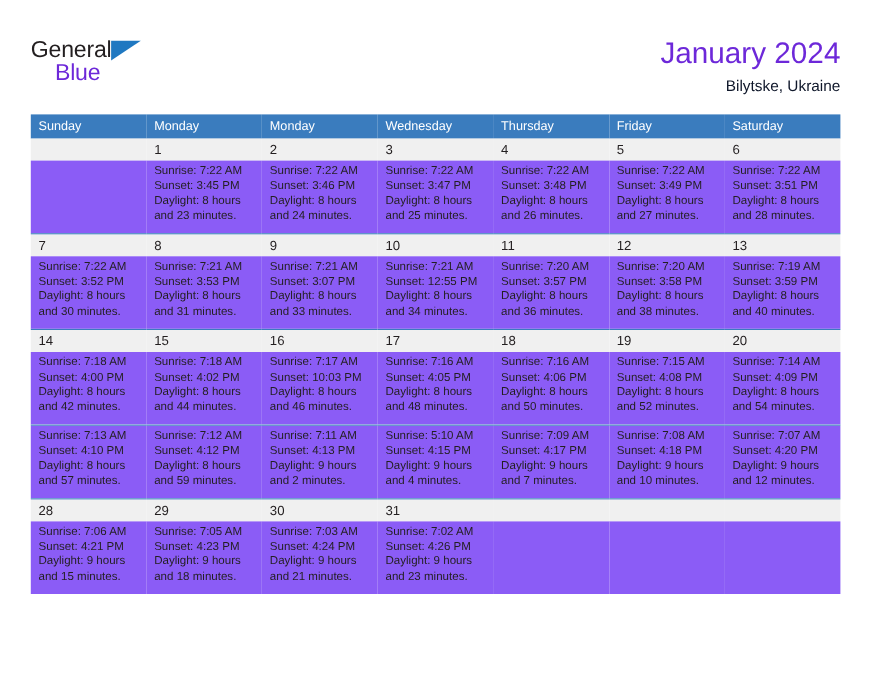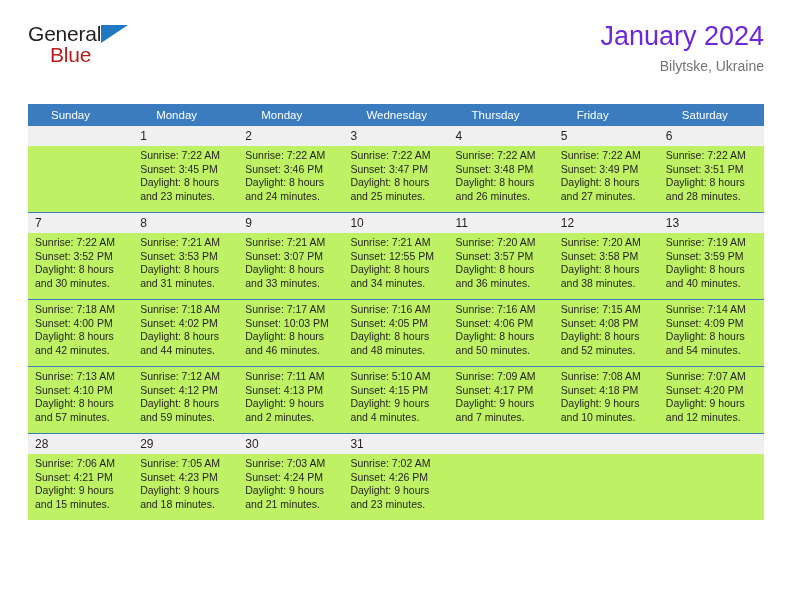--- a/index.html
+++ b/index.html
@@ -12,21 +12,21 @@
   .page {
     position: relative;
     width: 792px; height: 612px;
     background: #ffffff;
     overflow: hidden;
   }
 
   
   .topbar {
     position: absolute;
-    left: 28px; top: 20px; right: 28px;
+    left: 28px; top: 32px; right: 28px;
     height: 62px;
     display: flex;
     align-items: flex-start;
     justify-content: space-between;
   }
 
   .logo {
     position: relative;
     width: 110px;
     height: 54px;
@@ -34,21 +34,21 @@
   }
   .logo-general {
     font-size: 21px;
     color: #231f20;
     letter-spacing: -0.2px;
     line-height: 24px;
     font-family: "Liberation Sans", sans-serif;
   }
   .logo-blue {
     font-size: 21px;
-    color: #b91c1c;
+    color: #6d28d9;
     letter-spacing: -0.2px;
     line-height: 22px;
     margin-left: 22px;
     display: block;
     margin-top: -2px;
   }
   .logo-tri {
     position: absolute;
     left: 73px;
     top: 5px;
@@ -63,41 +63,41 @@
   }
   .cal-title {
     font-size: 27px;
     color: #6d28d9;
     line-height: 32px;
     font-weight: normal;
     margin: 0;
   }
   .cal-sub {
     font-size: 14px;
-    color: #737373;
+    color: #0f172a;
     line-height: 20px;
     margin: 4px 0 0 0;
   }
 
   
   .calendar {
     position: absolute;
     left: 28px;
     top: 104px;
     width: 736px;
     border-collapse: collapse;
     table-layout: fixed;
   }
   .calendar th {
     background: #3a7cbe;
     color: #ffffff;
     font-size: 11.5px;
     font-weight: normal;
     text-align: left;
-    padding: 5px 0 5px 23px;
+    padding: 5px 0 5px 7px;
     height: 22px;
     border: none;
     margin-top: 12px;
   }
   .wk-sep td {
     padding: 0;
     height: 1px;
     background: #ffffff;
     border-top: 1px solid #3a7cbe;
     font-size: 0;
@@ -106,21 +106,21 @@
   .daynum td {
     background: #f0f0f0;
     font-size: 12px;
     color: #231f20;
     padding: 3px 0 3px 7px;
     height: 18px;
     vertical-align: top;
   }
   .daynum td.empty { background: #f0f0f0; }
   .info td {
-    background: #bef264;
+    background: #8b5cf6;
     font-size: 10.5px;
     color: #231f20;
     padding: 3px 6px 8px 7px;
     vertical-align: top;
     line-height: 13.6px;
     height: 66px;
   }
   .info td .line { display: block; white-space: nowrap; }
 </style>
 </head>
@@ -256,20 +256,29 @@
           <td>
             <span class="line">Sunrise: 7:19 AM</span>
             <span class="line">Sunset: 3:59 PM</span>
             <span class="line">Daylight: 8 hours</span>
             <span class="line">and 40 minutes.</span>
           </td>
         </tr>
         <tr class="wk-sep">
           <td colspan="7"></td>
         </tr>
+        <tr class="daynum">
+          <td>14</td>
+          <td>15</td>
+          <td>16</td>
+          <td>17</td>
+          <td>18</td>
+          <td>19</td>
+          <td>20</td>
+        </tr>
         <tr class="info">
           <td>
             <span class="line">Sunrise: 7:18 AM</span>
             <span class="line">Sunset: 4:00 PM</span>
             <span class="line">Daylight: 8 hours</span>
             <span class="line">and 42 minutes.</span>
           </td>
           <td>
             <span class="line">Sunrise: 7:18 AM</span>
             <span class="line">Sunset: 4:02 PM</span>

